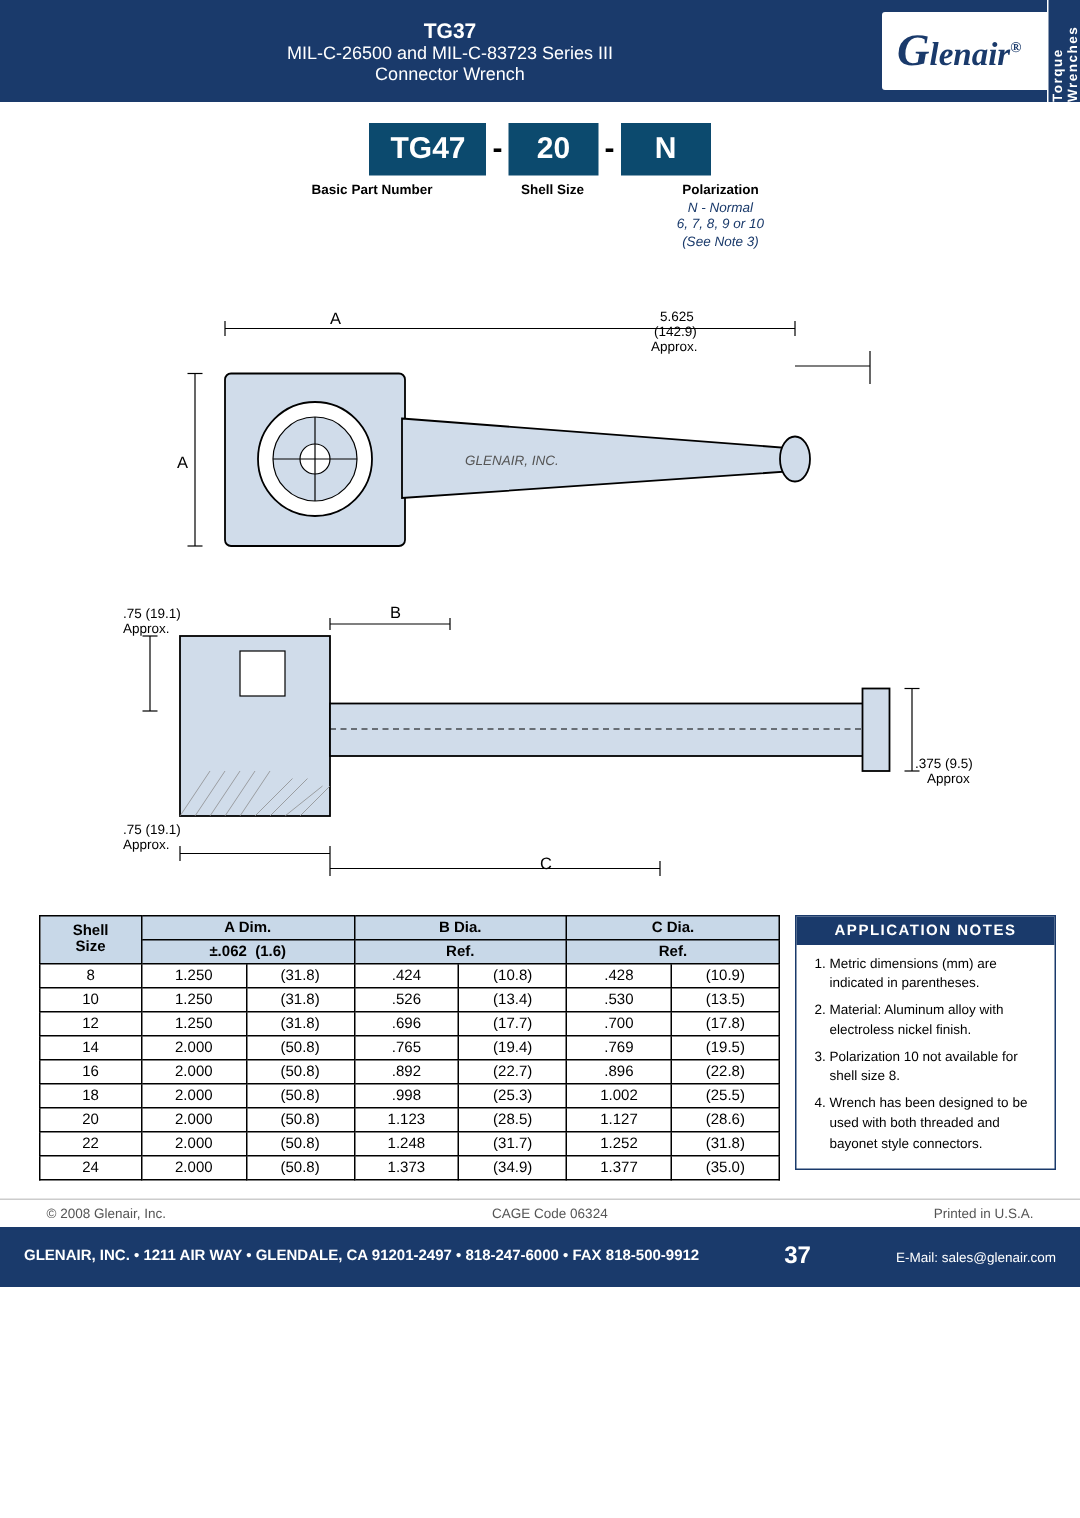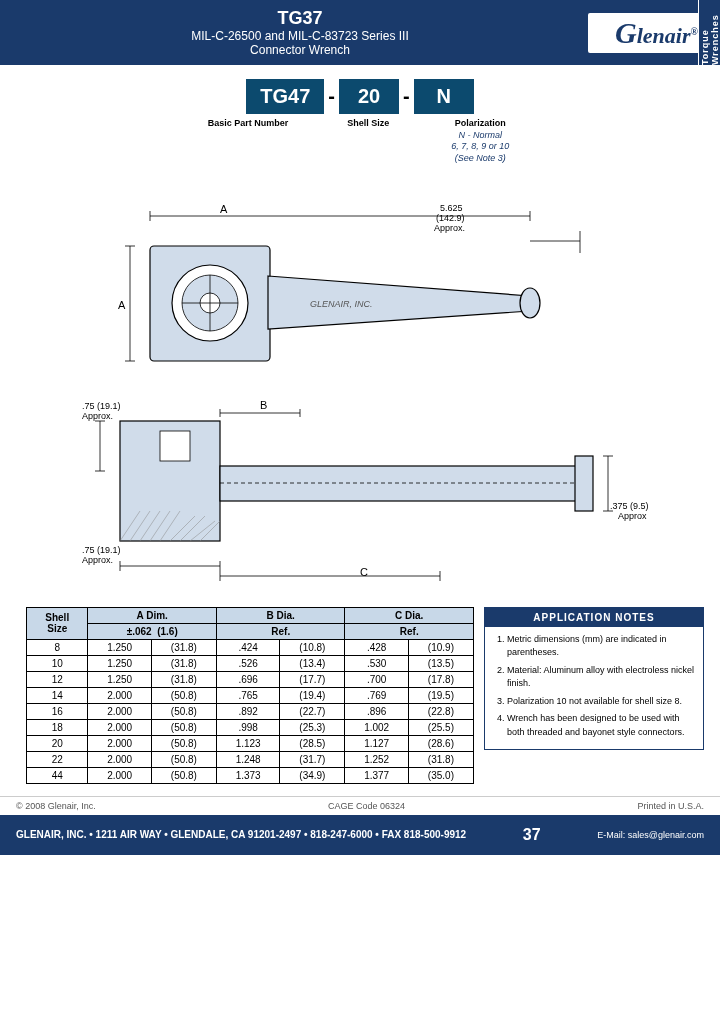--- a/index.html
+++ b/index.html
@@ -19,38 +19,38 @@
       display: flex;
       align-items: center;
       padding: 8px 12px;
       position: relative;
     }
     .header-text {
       flex: 1;
       text-align: center;
     }
     .header-text .title {
-      font-size: 18px;
+      font-size: 14px;
       font-weight: bold;
     }
     .header-text .subtitle {
       font-size: 12px;
     }
     .header-text .type {
       font-size: 12px;
     }
     .header-logo {
       background: #fff;
       padding: 6px 10px;
       border-radius: 2px;
       display: flex;
       align-items: center;
-      justify-content: flex-end;
+      justify-content: flex-start;
       min-width: 120px;
-      height: 40px;
+      height: 52px;
     }
     .logo-text {
       font-size: 22px;
       font-style: italic;
       font-weight: bold;
       color: #1a3a6b;
       font-family: Georgia, serif;
     }
     .logo-g {
       font-size: 30px;
@@ -168,21 +168,21 @@
     .data-table thead tr th {
       background: #c8d8e8;
       font-weight: bold;
     }
     .data-table tbody tr:nth-child(odd) {
       background: #fff;
     }
 
     
     .app-notes {
-      width: 220px;
+      width: 174px;
       border: 1px solid #1a3a6b;
       font-size: 9px;
     }
     .app-notes-header {
       background: #1a3a6b;
       color: #fff;
       text-align: center;
       font-weight: bold;
       padding: 4px;
       font-size: 10px;
@@ -195,21 +195,21 @@
     .app-notes-body ol {
       padding-left: 14px;
     }
     .app-notes-body li {
       margin-bottom: 4px;
     }
 
     
     .footer-top {
       border-top: 1px solid #ccc;
-      padding: 4px 16px;
+      padding: 4px 31px;
       display: flex;
       justify-content: space-between;
       font-size: 9px;
       color: #555;
       margin-top: 6px;
       gap: 22px;
     }
     .footer-bottom {
       background: #1a3a6b;
       color: #fff;
@@ -464,21 +464,21 @@
         <tr>
     <td>22</td>
     <td>2.000</td>
     <td>(50.8)</td>
     <td>1.248</td>
     <td>(31.7)</td>
     <td>1.252</td>
     <td>(31.8)</td>
   </tr>
         <tr>
-    <td>44</td>
+    <td>24</td>
     <td>2.000</td>
     <td>(50.8)</td>
     <td>1.373</td>
     <td>(34.9)</td>
     <td>1.377</td>
     <td>(35.0)</td>
   </tr>
       </tbody>
   </table>
 

